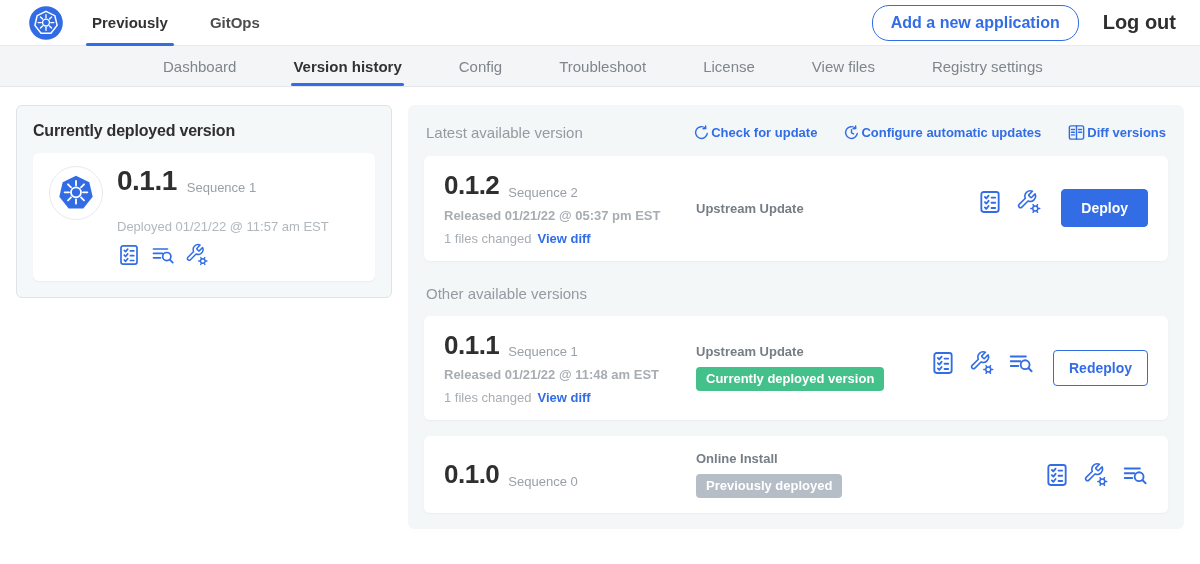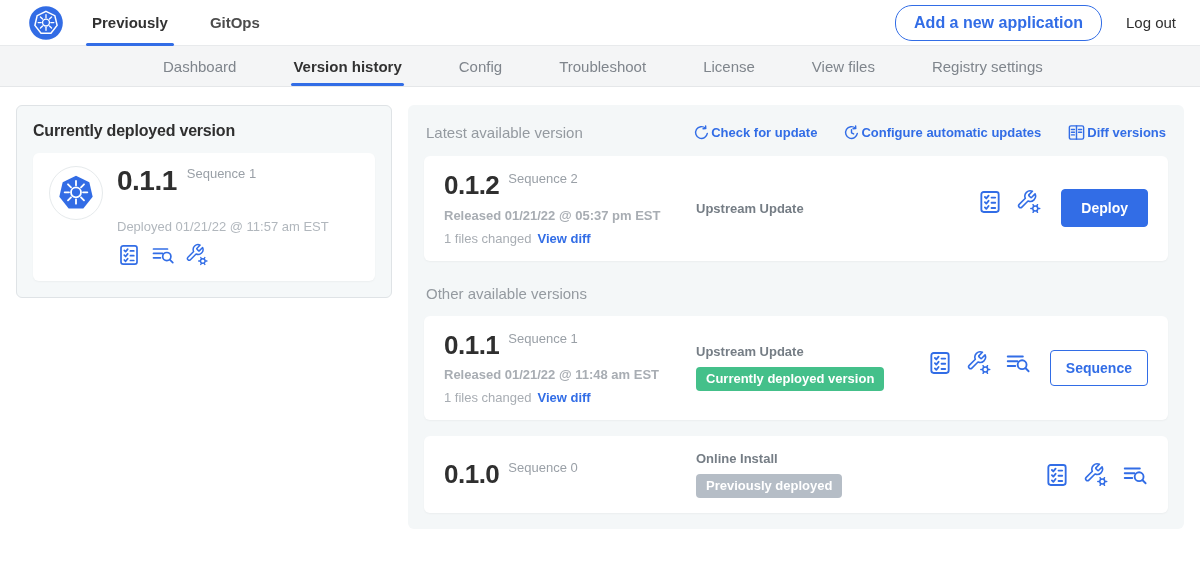--- a/index.html
+++ b/index.html
@@ -19,38 +19,38 @@
   
   .header{height:46px;display:flex;align-items:center;padding:0 24px 0 28px;border-bottom:1px solid #e8eaec;background:#fff;}
   .header-logo{width:36px;height:36px;flex-shrink:0;}
   .header-tabs{display:flex;height:46px;margin-left:28px;}
   .header-tab{display:flex;align-items:center;margin-right:42px;font-size:15px;font-weight:700;color:#323232;position:relative;cursor:pointer;}
   .header-tab.secondary{font-weight:600;color:#4c4c4c;}
   .header-tab.active::after{content:"";position:absolute;left:-6px;right:-6px;bottom:0;height:3px;background:var(--primary-blue);border-radius:2px;}
   .header-right{margin-left:auto;display:flex;align-items:center;gap:24px;}
   .add-btn{background:#fff;border:1px solid var(--primary-blue);color:var(--primary-blue);font-family:Liberation Sans, sans-serif;
     border-radius:17px;padding:8px 18px;font-size:16px;font-weight:700;cursor:pointer;}
-  .logout{font-size:15px;color:#2f2f2f;font-weight:400;cursor:pointer;}
+  .logout{font-size:20px;color:#2f2f2f;font-weight:700;cursor:pointer;}
 
   
   .subnav{height:41px;background:#f4f5f6;border-bottom:1px solid #e5e7e9;display:flex;padding-left:163px;}
   .subnav-tab{display:flex;align-items:center;margin-right:57px;font-size:15px;color:#7f858c;position:relative;cursor:pointer;}
   .subnav-tab.active{color:#323232;font-weight:700;}
   .subnav-tab.active::after{content:"";position:absolute;left:-2px;right:-2px;bottom:0;height:3px;background:var(--primary-blue);border-radius:2px;}
 
   
   .main{display:flex;padding:18px 16px 0;gap:16px;align-items:flex-start;}
 
   
   .card-deployed{width:376px;flex-shrink:0;background:#f5f8f9;border:1px solid #dfe3e6;border-radius:6px;padding:16px;}
   .card-deployed h2{margin:0 0 13px;font-size:16px;font-weight:700;color:#2f2f2f;letter-spacing:-0.2px;}
   .deployed-inner{background:#fff;border-radius:6px;padding:13px 16px 14px;display:flex;box-shadow:0 1px 2px rgba(0,0,0,.04);}
   .avatar{width:54px;height:54px;border-radius:50%;border:1px solid #e6eaec;background:#fff;display:flex;align-items:center;justify-content:center;flex-shrink:0;}
   .deployed-info{margin-left:14px;min-width:0;}
-  .version-line{display:flex;align-items:flex-start;}
+  .version-line{display:flex;align-items:flex-end;}
   .version-big{font-size:28px;font-weight:700;color:#2f2f2f;letter-spacing:-.5px;line-height:1.05;}
   .sequence{font-size:13px;color:#9aa0a7;margin-left:10px;}
   .deployed-date{font-size:13px;color:#b1b7bd;margin-top:24px;}
   .icon-row{display:flex;gap:10px;margin-top:9px;color:var(--primary-blue);}
 
   
   .panel{flex:1;background:#f4f7f8;border-radius:6px;padding:16px;}
   .panel-header{display:flex;align-items:center;justify-content:space-between;margin:2px 2px 14px;}
   .panel-title{font-size:15px;color:#949aa0;font-weight:500;}
   .panel-title.other{margin:24px 2px 14px;}
@@ -337,21 +337,21 @@
         <span class="clickable">
             <svg class="icon" width="26" height="26">
               <use href="#i-wrench"></use>
             </svg>
           </span>
         <span class="clickable">
             <svg class="icon" width="26" height="26">
               <use href="#i-logs"></use>
             </svg>
           </span>
-        <button class="btn btn-outline">Sequence</button>
+        <button class="btn btn-outline">Redeploy</button>
       </div>
     </div>
 
     <div class="version-row">
       <div class="row-col1">
         <div class="version-line">
           <span class="row-version">0.1.0</span>
           <span class="row-seq">Sequence 0</span>
         </div>
       </div>

